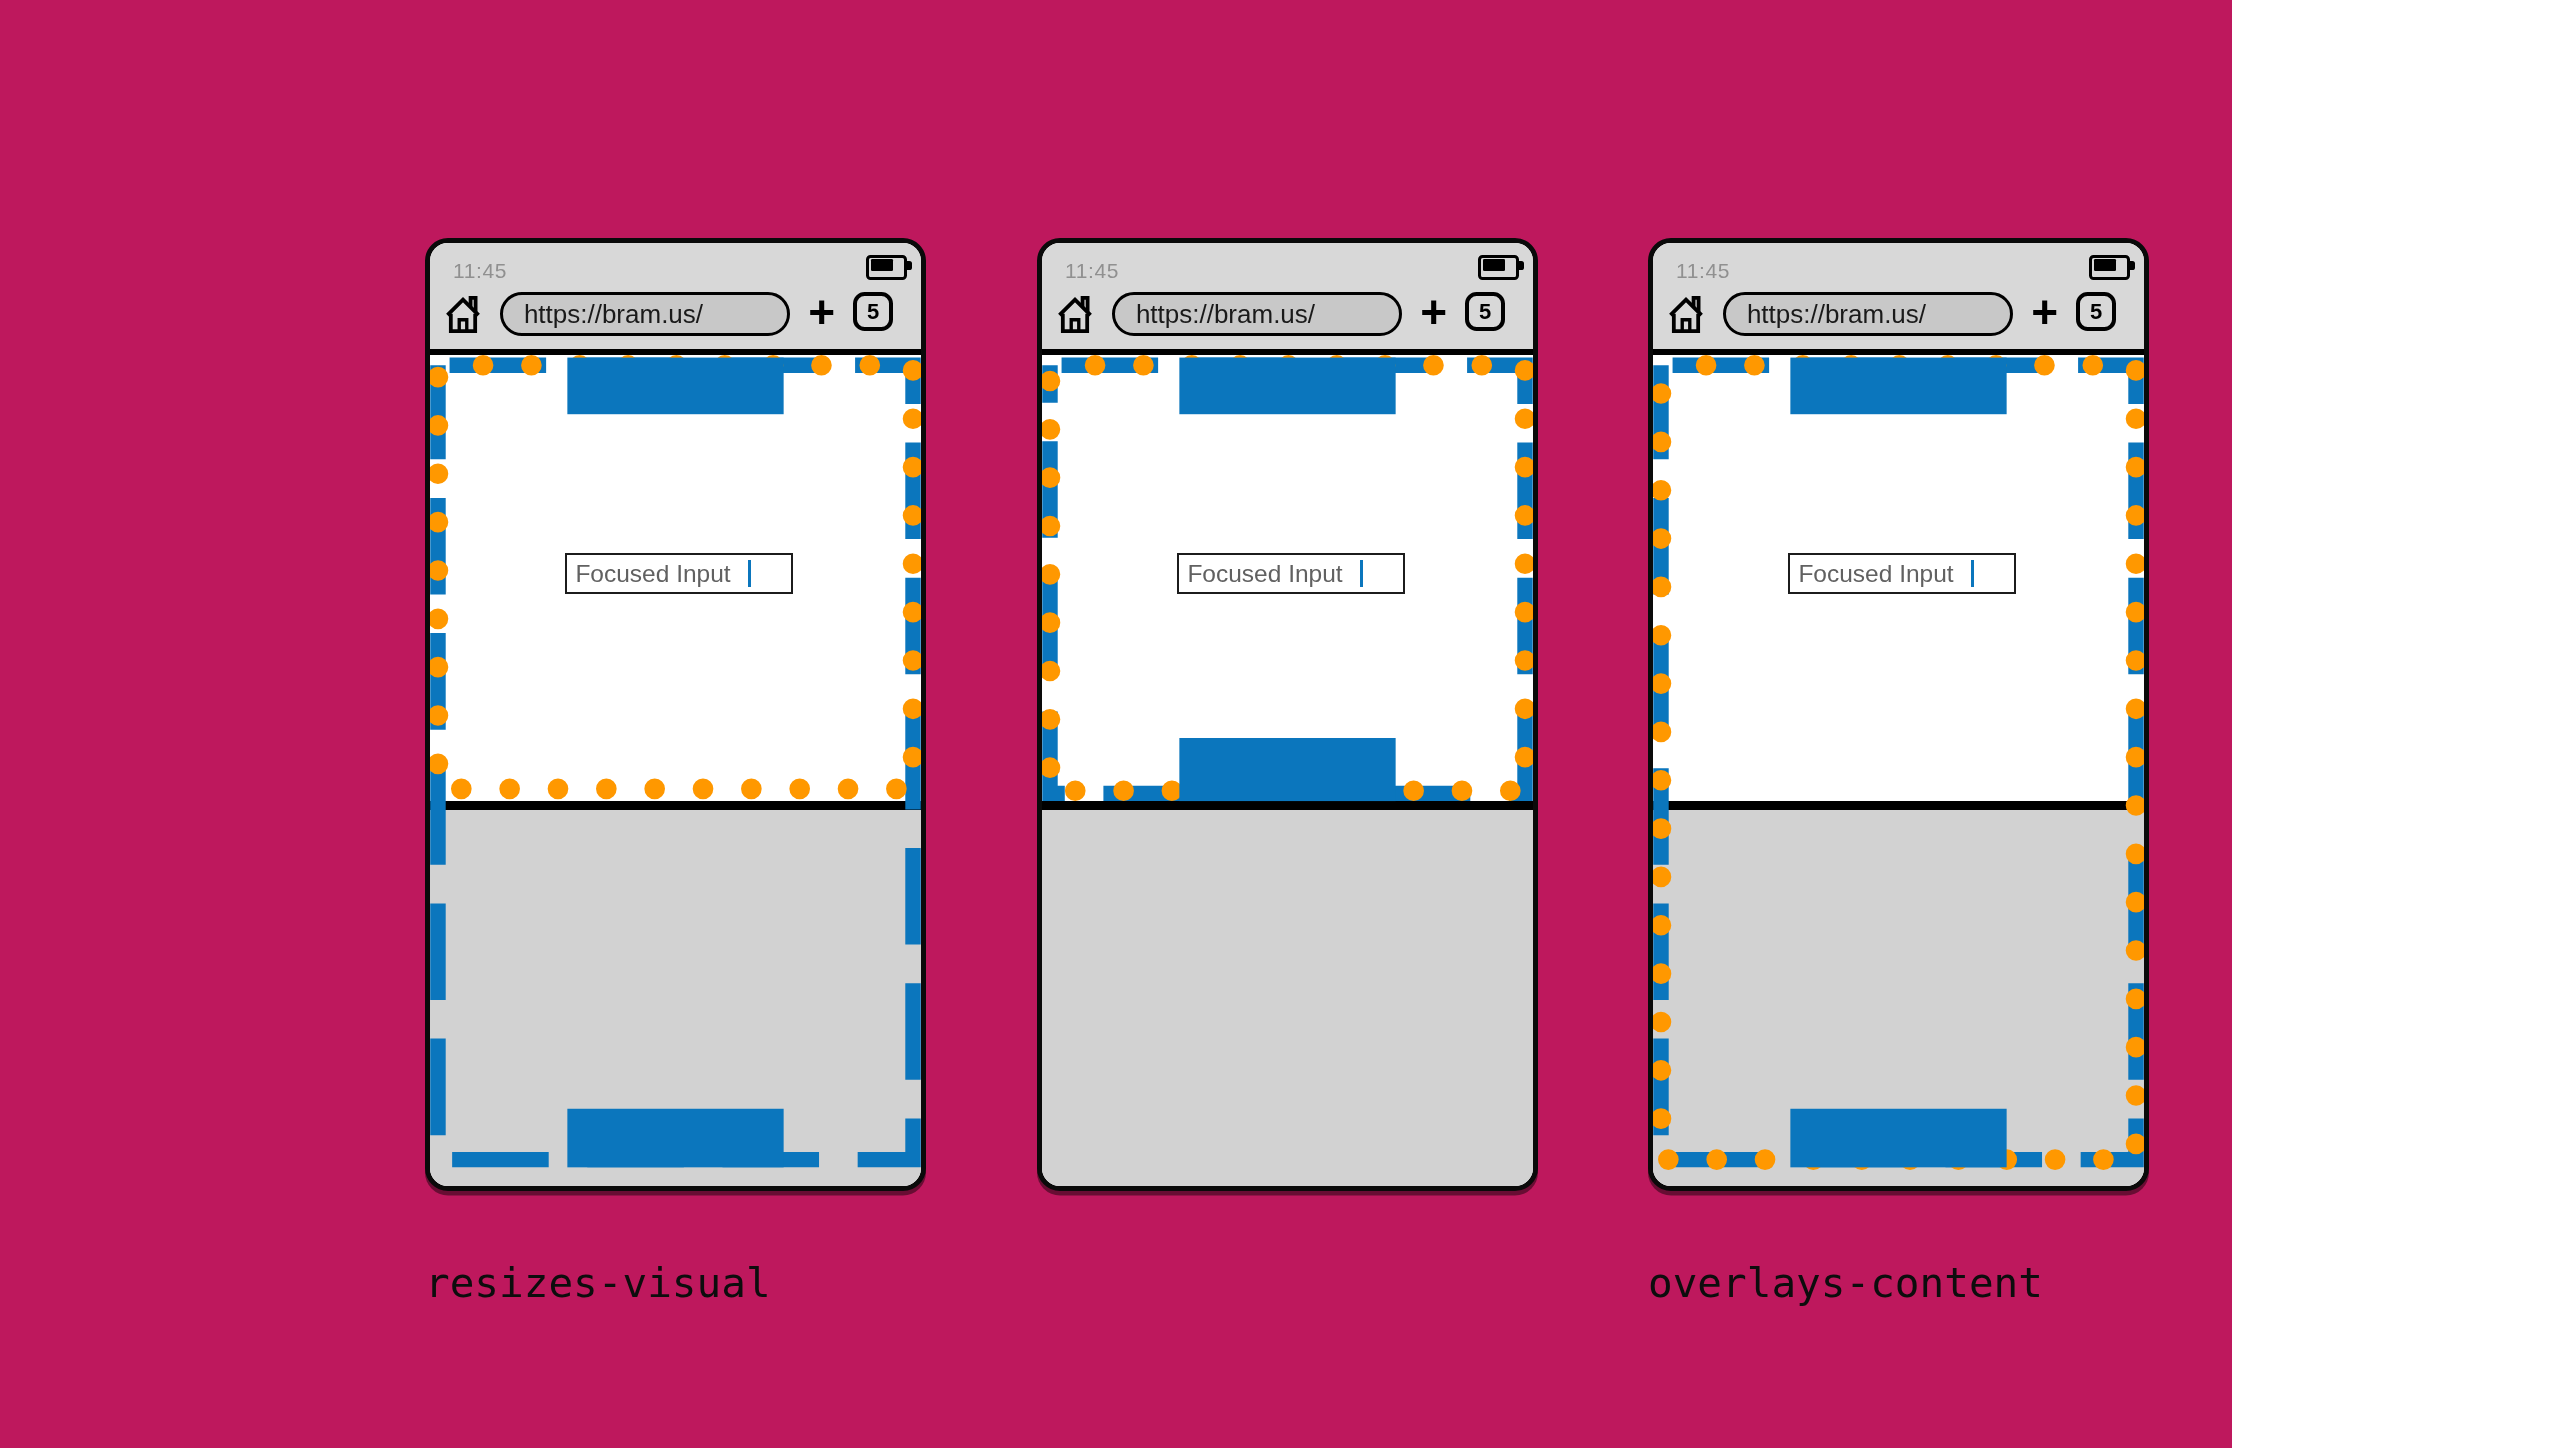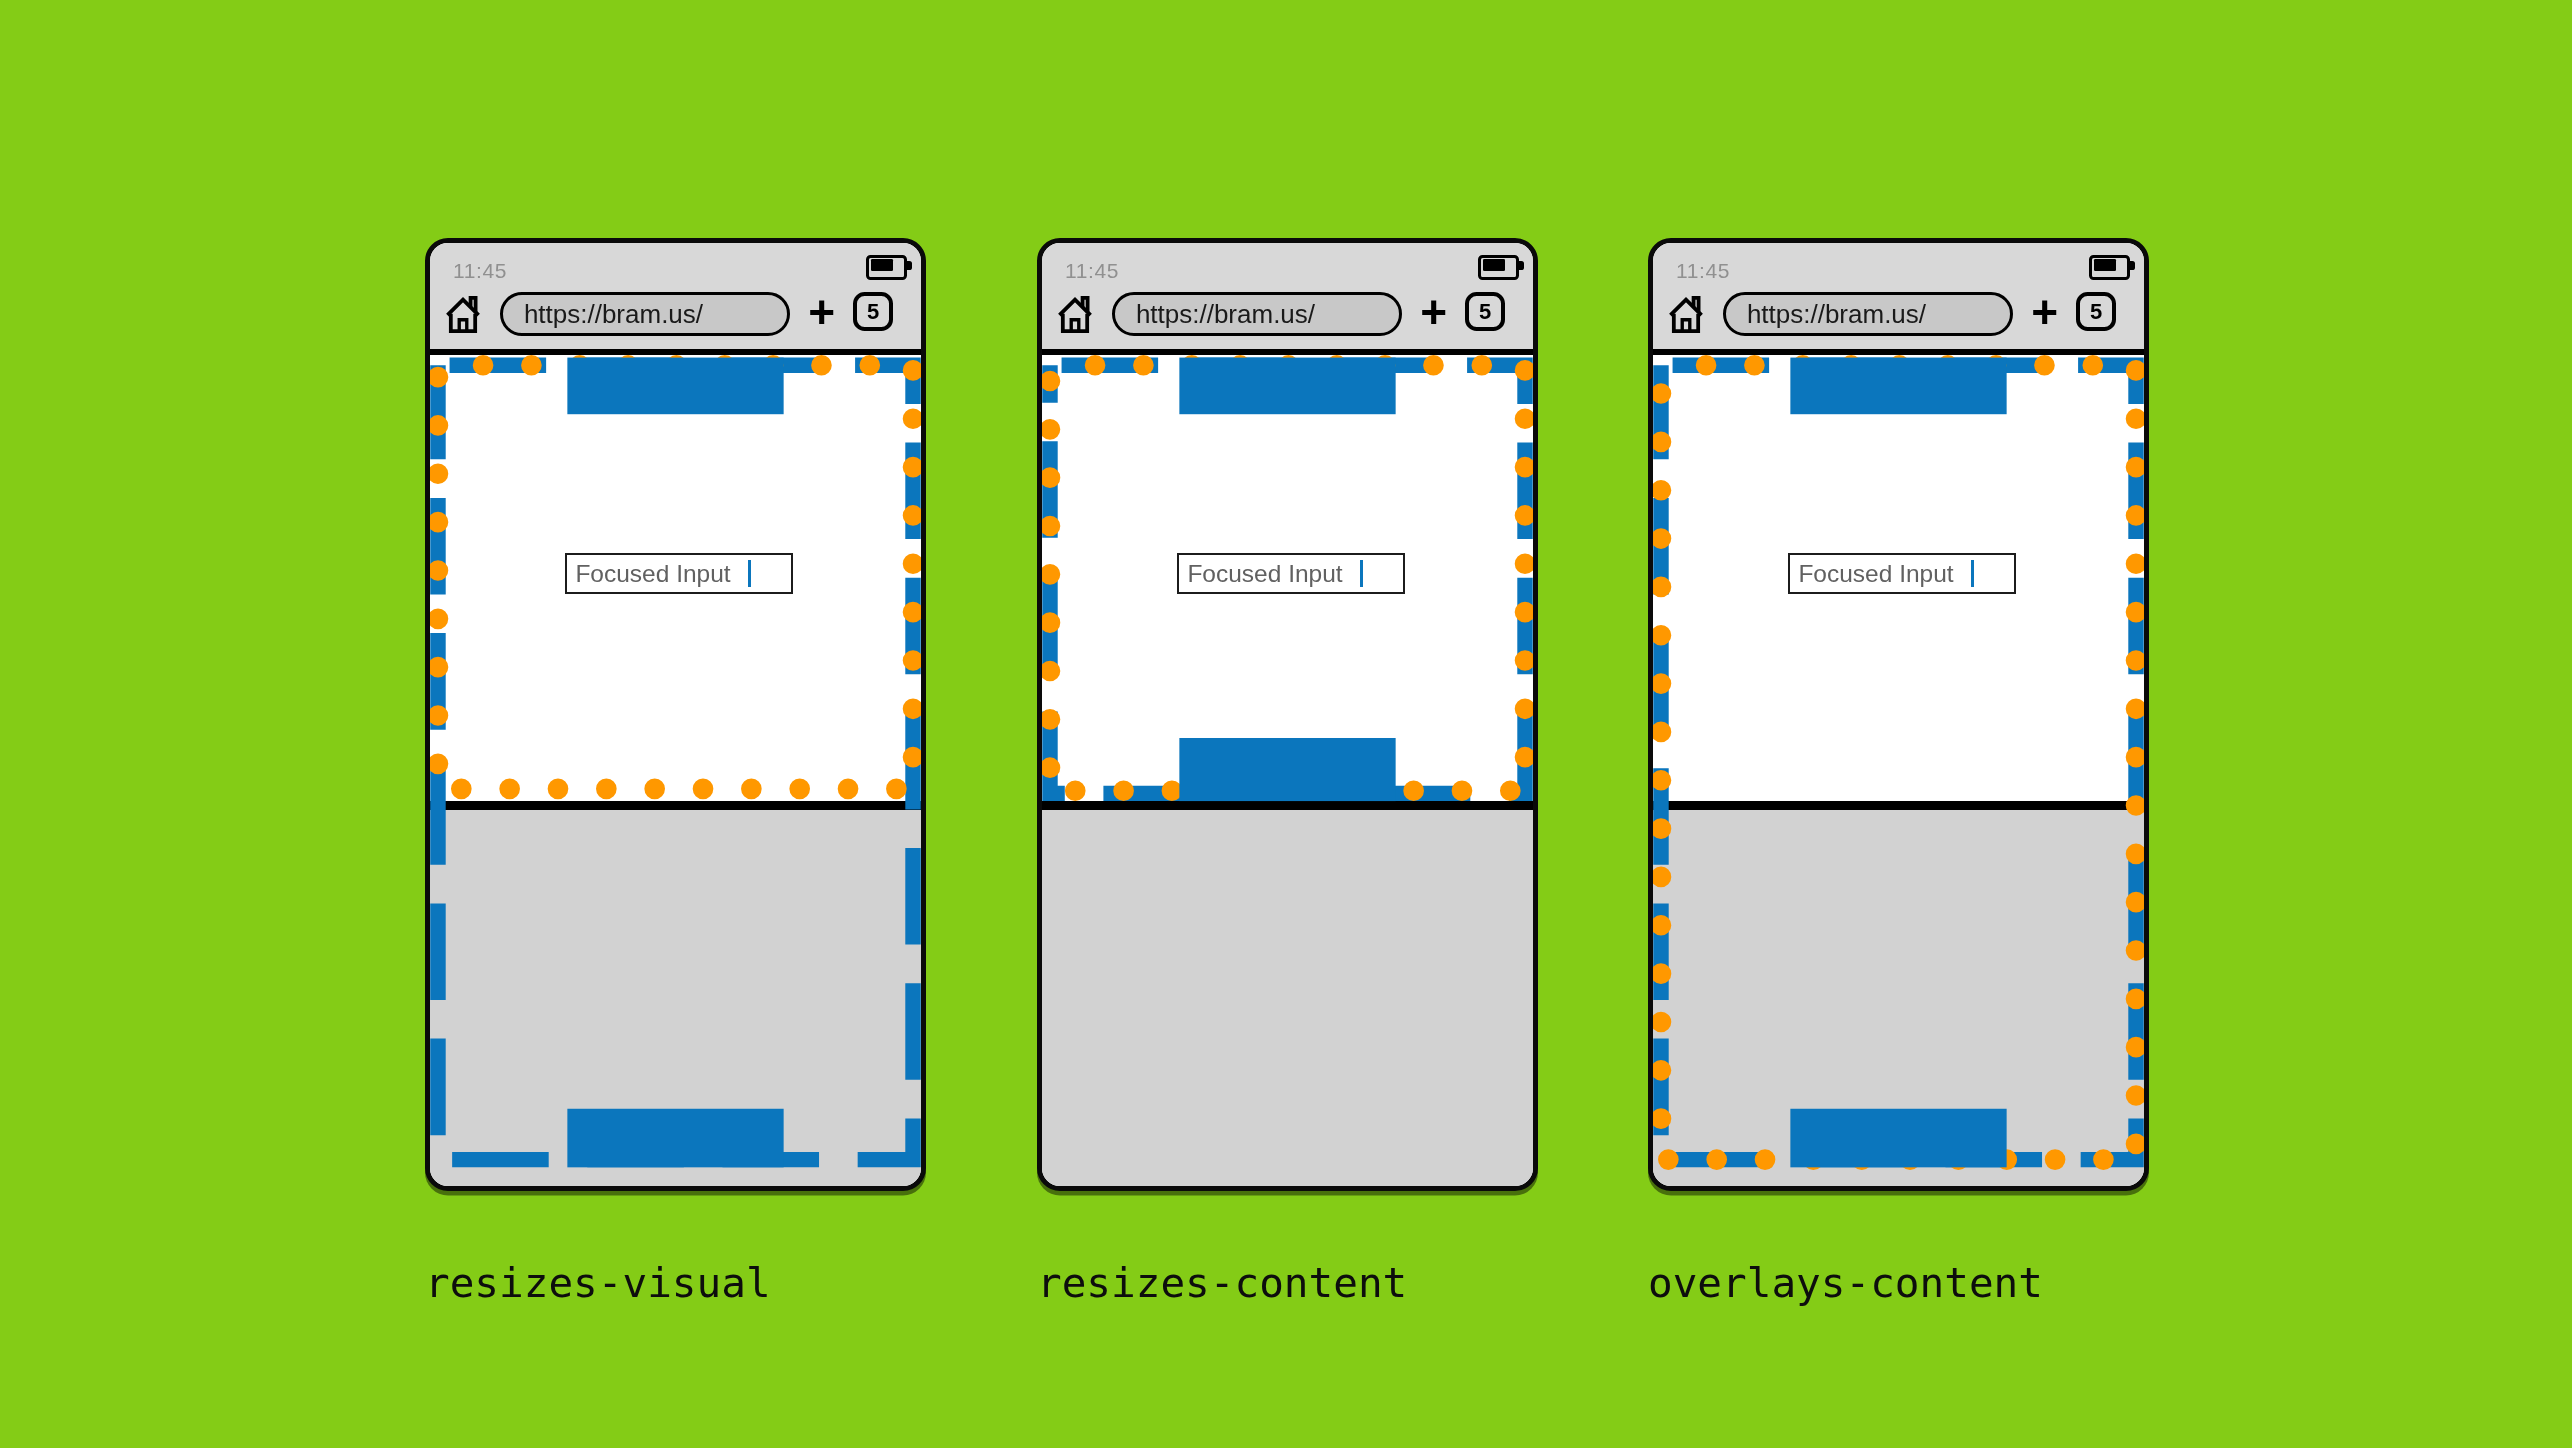--- a/index.html
+++ b/index.html
@@ -1,17 +1,17 @@
 <!DOCTYPE html>
 <html style="font-size:10.3px"><head>
 <meta charset="utf-8">
 <style>
   html,body{margin:0;padding:0;background:#ffffff;}
   #canvas{
-    position:relative;width:2572px;height:1449px;background:#84cc16;overflow:hidden;
+    position:relative;width:2232px;height:1449px;background:#be185d;overflow:hidden;
     font-family:"Liberation Sans",sans-serif;
   }
   
   .phone{
     position:absolute;top:238px;width:491px;height:943px;
     border:5.8px solid #0a0a0a;border-radius:23px;background:#ffffff;
     box-shadow:0 4.5px 0 rgba(0,0,0,.45);
     overflow:hidden;
   }
   .p1{left:425px}.p2{left:1037px}.p3{left:1648px}
@@ -165,17 +165,16 @@
       <rect x="213" y="178" width="336" height="88" fill="#0b76bd"></rect>
       <rect x="213" y="1345" width="336" height="91" fill="#0b76bd"></rect>
     </svg>
     <div class="inputbox">
       <span class="inputtext">Focused Input</span>
         <span class="caret" style="background:#0b76bd"></span>
     </div>
   </div>
 
   <div class="modelabel l1">resizes-visual</div>
-  <div class="modelabel l2">resizes-content</div>
   <div class="modelabel l3">overlays-content</div>
 
 </div>
 
 
 </body></html>

